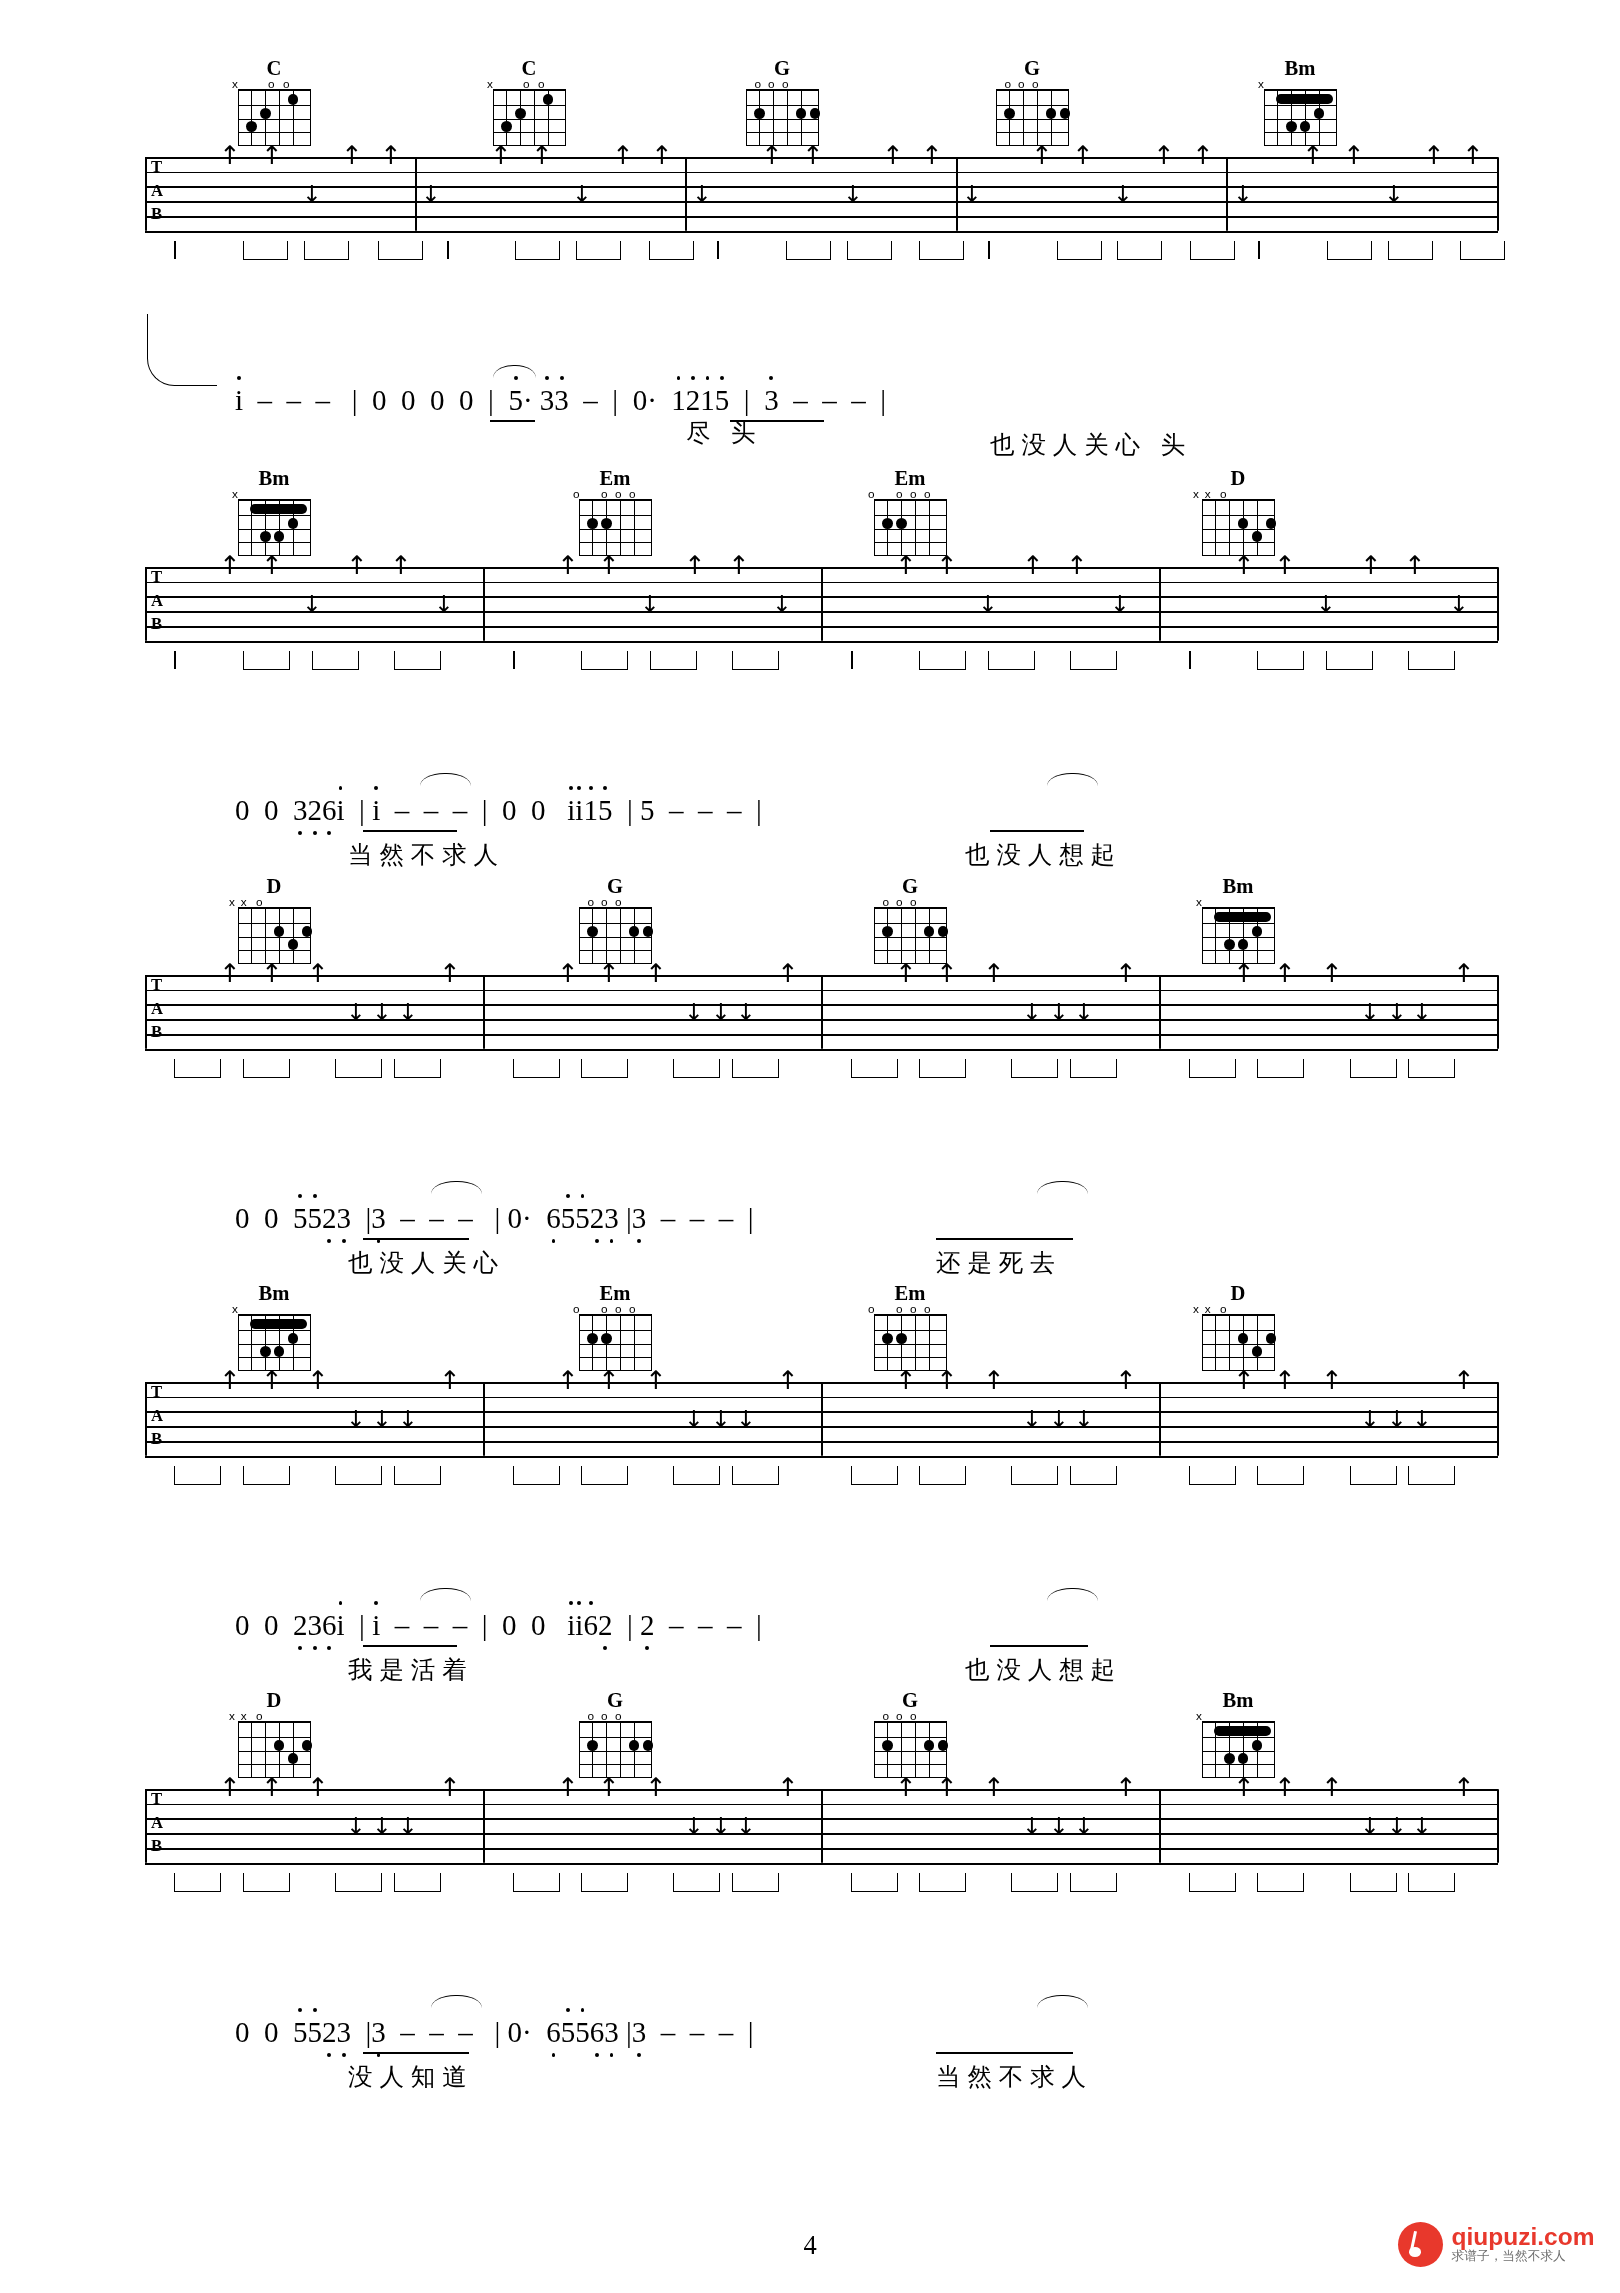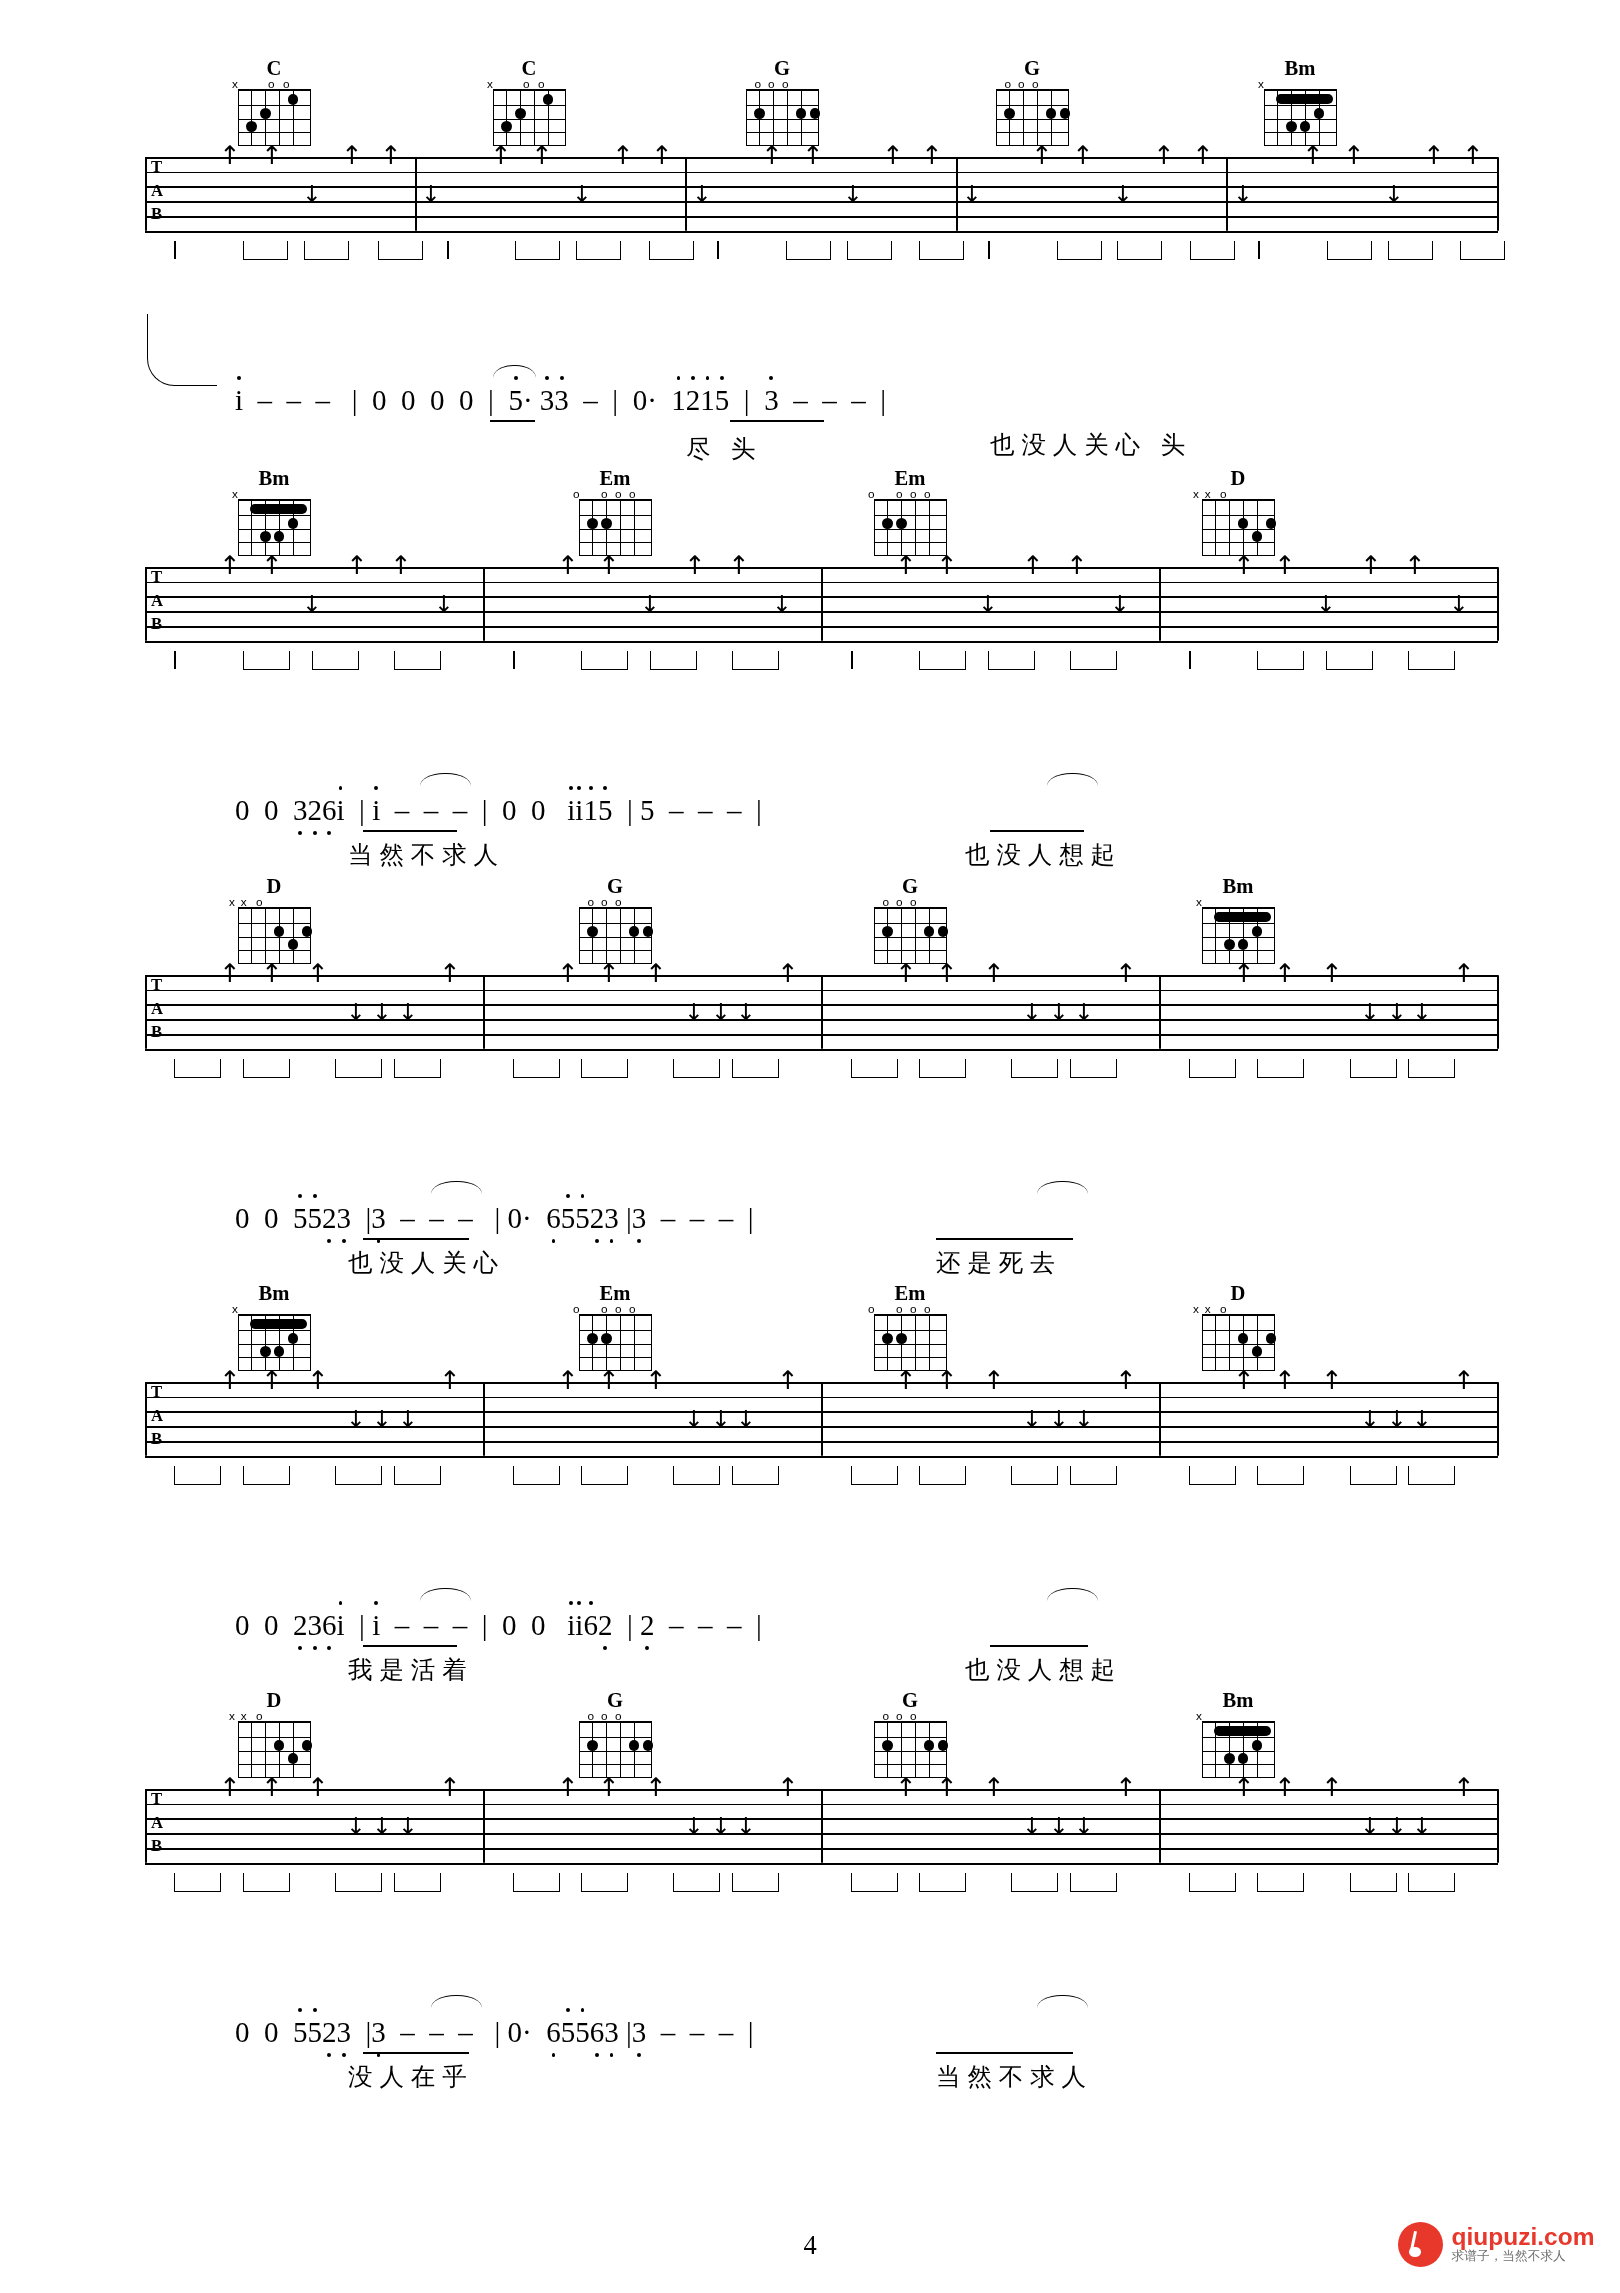--- a/index.html
+++ b/index.html
@@ -243,21 +243,21 @@
     </div>
 
     <div class="numline" style="top:294px;">
       <div class="hookcurve" style="left:147px;top:-39px;height:71px;border-left:1.8px solid #000;border-radius:0 0 0 27.4px;border-bottom:1.8px solid #000;width:69px;"></div>
       <div class="num" style="left:235px;top:33px;">
         <span class="d-up">i</span>&nbsp;&nbsp;–&nbsp;&nbsp;–&nbsp;&nbsp;–&nbsp;&nbsp;&nbsp;|&nbsp;&nbsp;0&nbsp; 0&nbsp; 0&nbsp; 0&nbsp;&nbsp;|&nbsp;&nbsp;<span class="d-up">5</span>·&nbsp;<span class="d-up">3</span><span class="d-up">3</span>&nbsp;&nbsp;–&nbsp;&nbsp;|&nbsp;&nbsp;0·&nbsp;&nbsp;<span class="d-up">1</span><span class="d-up">2</span><span class="d-up">1</span><span class="d-up">5</span>&nbsp;&nbsp;|&nbsp;&nbsp;<span class="d-up">3</span>&nbsp;&nbsp;–&nbsp;&nbsp;–&nbsp;&nbsp;–&nbsp;&nbsp;|
       </div>
       <div class="under" style="left:490px;top:67px;width:45px;"></div>
       <div class="under" style="left:730px;top:67px;width:94px;"></div>
       <div class="slur" style="left:493px;top:11.8px;width:43px;"></div>
-      <div class="lyric" style="left:686px;top:84px;">尽  头</div>
+      <div class="lyric" style="left:686px;top:68px;">尽  头</div>
       <div class="lyric" style="left:990px;top:80px;">也没人关心  头</div>
     </div>
   </div>
 
   <div class="system" style="position:absolute;left:0;top:469px;">
     <div class="chords">
       <div class="chord" style="left:227px;top:0;">
         <div class="cname">Bm</div>
         <div class="marks">
             <span style="left:4.9px;">x</span>
@@ -895,21 +895,21 @@
     </div>
 
     <div class="numline" style="top:294px;">
       <div class="num" style="left:235px;top:33px;">
         0&nbsp;&nbsp;0&nbsp;&nbsp;<span class="d-up">5</span><span class="d-up">5</span><span class="d-dn">2</span><span class="d-dn">3</span>&nbsp;&nbsp;|<span class="d-dn">3</span>&nbsp;&nbsp;–&nbsp;&nbsp;–&nbsp;&nbsp;–&nbsp;&nbsp;&nbsp;|&nbsp;0·&nbsp;&nbsp;<span class="d-dn">6</span><span class="d-up">5</span><span class="d-up">5</span><span class="d-dn">6</span><span class="d-dn">3</span>&nbsp;|<span class="d-dn">3</span>&nbsp;&nbsp;–&nbsp;&nbsp;–&nbsp;&nbsp;–&nbsp;&nbsp;|
       </div>
       <div class="under" style="left:363px;top:67px;width:106px;"></div>
       <div class="under" style="left:936px;top:67px;width:137px;"></div>
       <div class="slur" style="left:431px;top:9.8px;width:51px;"></div>
       <div class="slur" style="left:1037px;top:9.8px;width:51px;"></div>
-      <div class="lyric" style="left:348px;top:80px;">没人在乎</div>
+      <div class="lyric" style="left:348px;top:80px;">没人知道</div>
       <div class="lyric" style="left:936px;top:80px;">当然不求人</div>
     </div>
   </div>
 
   <div class="pagenum">4</div>
 
   <div class="wm">
     <div class="logo"></div>
     <div class="txt">
       <b>qiupuzi.com</b>

